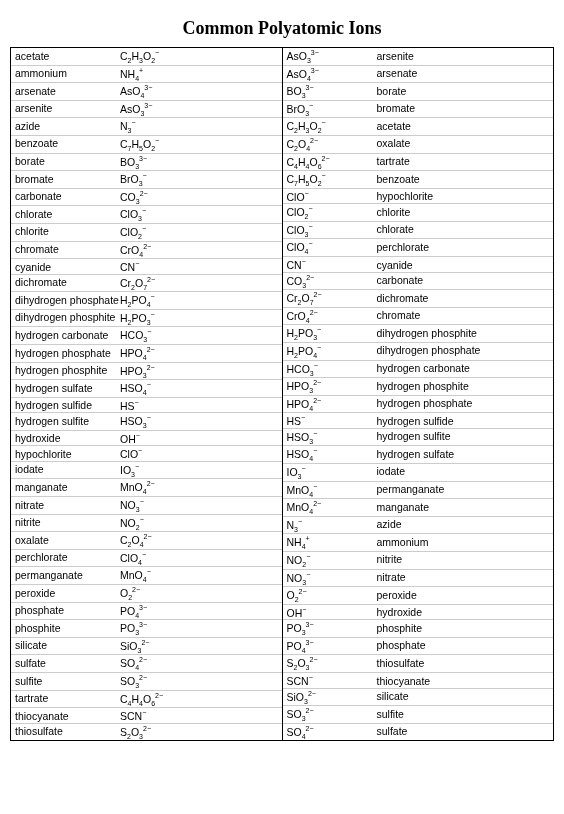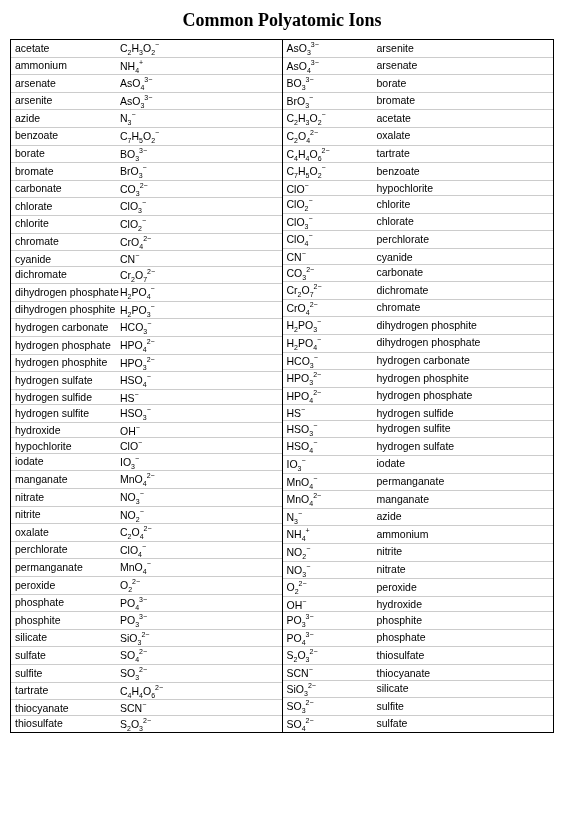--- a/index.html
+++ b/index.html
@@ -11,20 +11,21 @@
       min-height: 814px;
       padding: 10px;
       color: #000;
     }
     h1 {
       text-align: center;
       font-size: 18px;
       font-weight: bold;
       margin-bottom: 8px;
       font-family: 'Times New Roman', serif;
+      margin-top: 8px;
     }
     .main-container {
       display: flex;
       gap: 0;
       border: 1px solid #000;
     }
     .column {
       flex: 1;
       border-right: 1px solid #000;
     }

